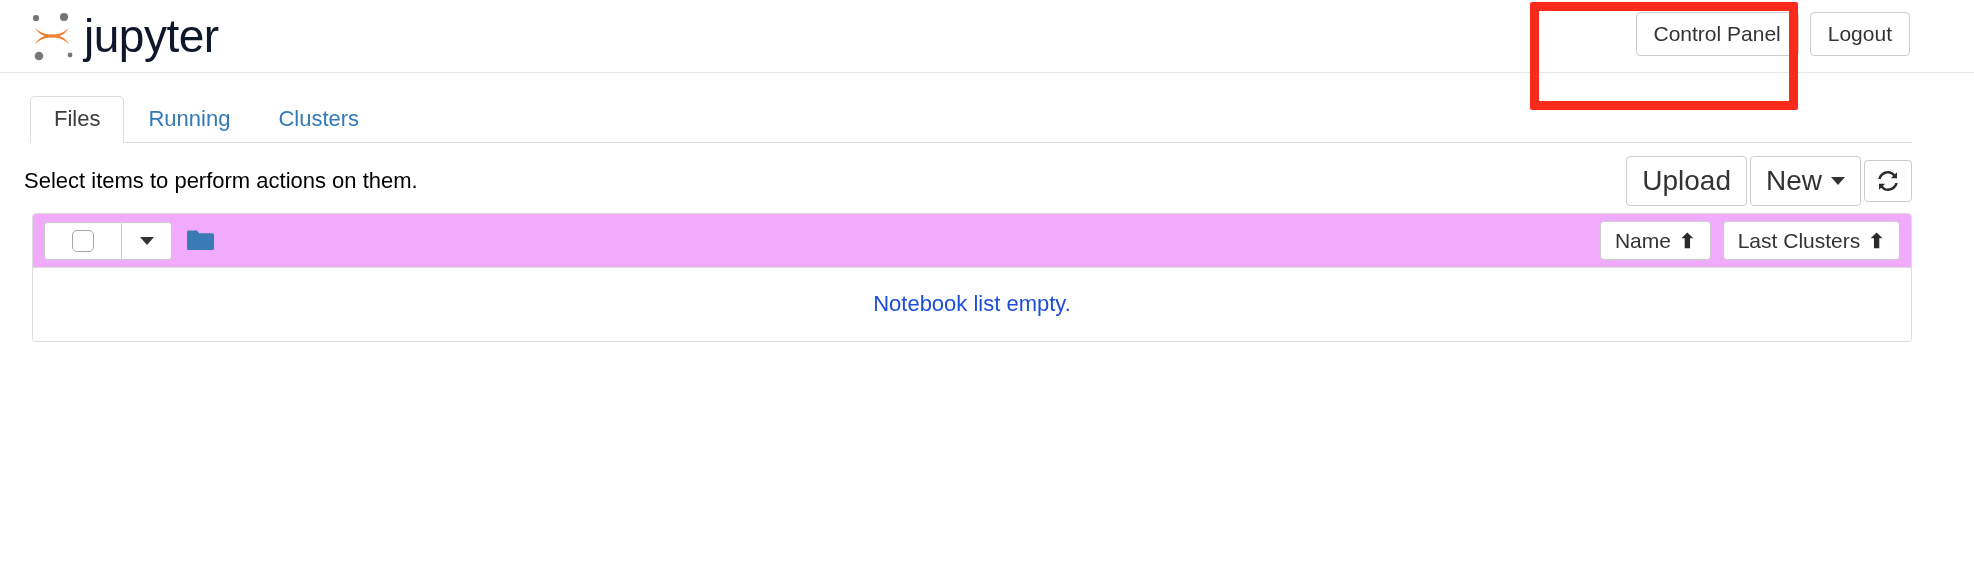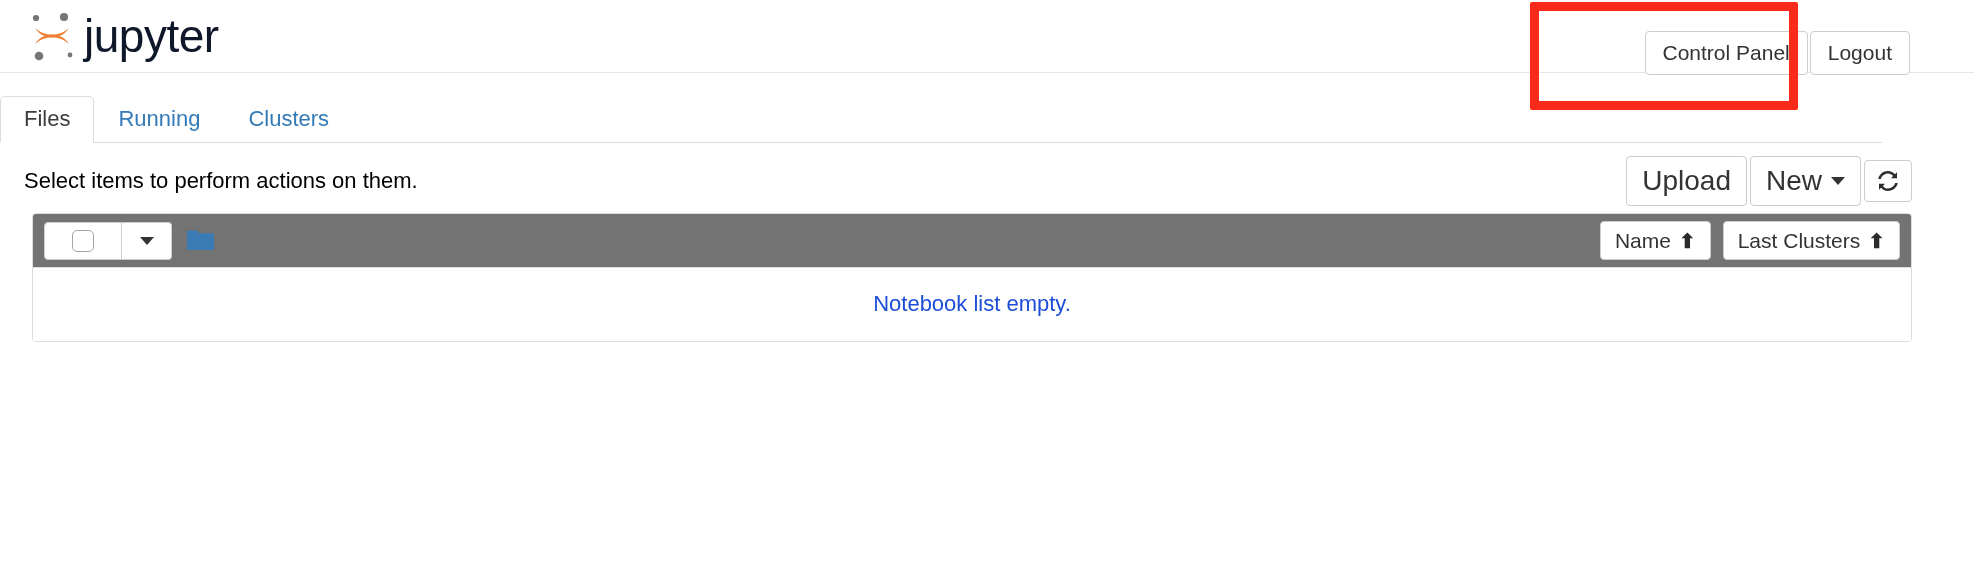--- a/index.html
+++ b/index.html
@@ -43,22 +43,21 @@
     font-weight: 400;
     line-height: 1;
   }
 
   
   #header-right {
     position: absolute;
     right: 64px;
     top: 12px;
     display: flex;
-    gap: 2px;
-    margin-top: 19px;
+    gap: 11px;
   }
   .hdr-btn {
     font-family: "Liberation Sans", sans-serif;
     font-size: 21px;
     color: #333333;
     background: #ffffff;
     border: 1px solid #cccccc;
     border-radius: 4px;
     padding: 9px 17px;
     line-height: 1.15;
@@ -77,20 +76,21 @@
     border-radius: 2px;
     pointer-events: none;
     z-index: 30;
     background: transparent;
   }
 
   
   #tabs-wrap {
     position: relative;
     margin-top: 24px;
+    padding-left: 30px;
     height: 46px;
   }
   #tabs {
     display: flex;
     align-items: flex-end;
     height: 46px;
     border-bottom: 1px solid #dddddd;
     width: 1882px;
   }
   .tab {
@@ -163,21 +163,21 @@
   #panel {
     position: relative;
     margin: 8px 0 0 32px;
     width: 1880px;
     border: 1px solid #dddddd;
     border-radius: 4px;
     background: #ffffff;
     overflow: hidden;
   }
   #list-toolbar {
-    background: #737373;
+    background: #f0abfc;
     border-bottom: 1px solid #dddddd;
     height: 54px;
     display: flex;
     align-items: center;
     padding: 0 11px;
     justify-content: space-between;
   }
   #toolbar-left {
     display: flex;
     align-items: center;

